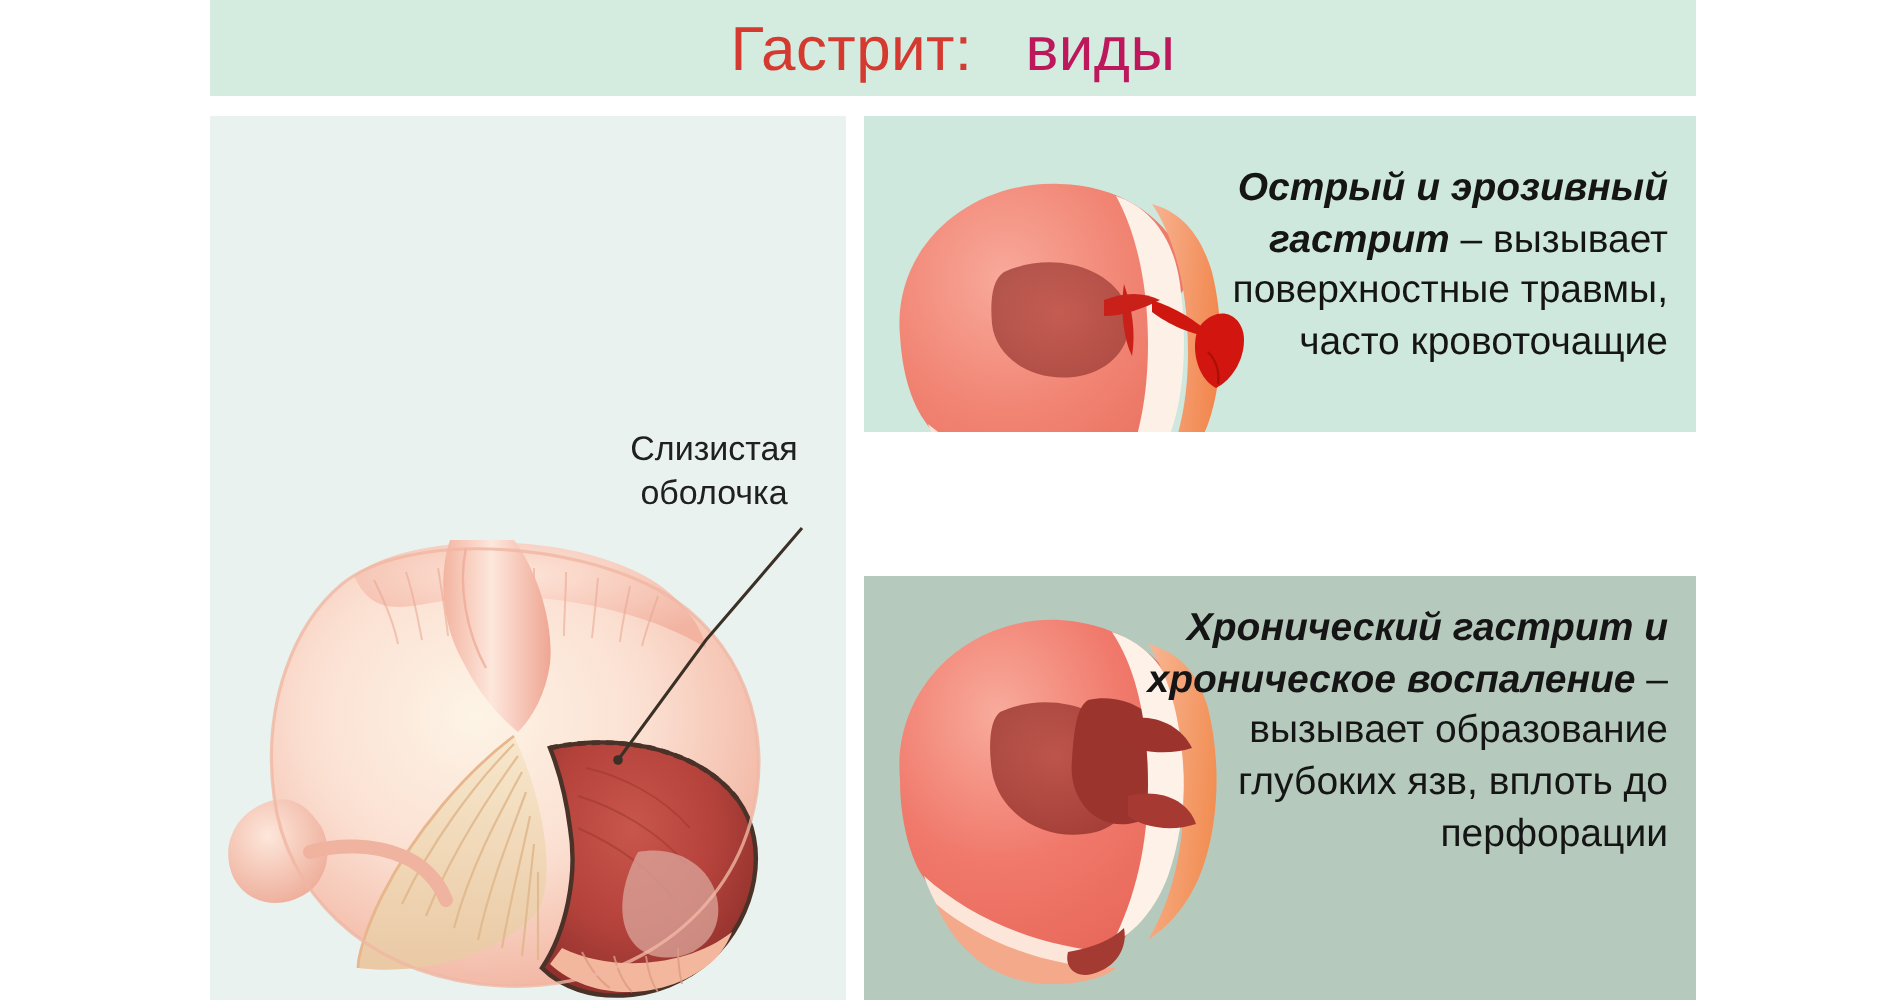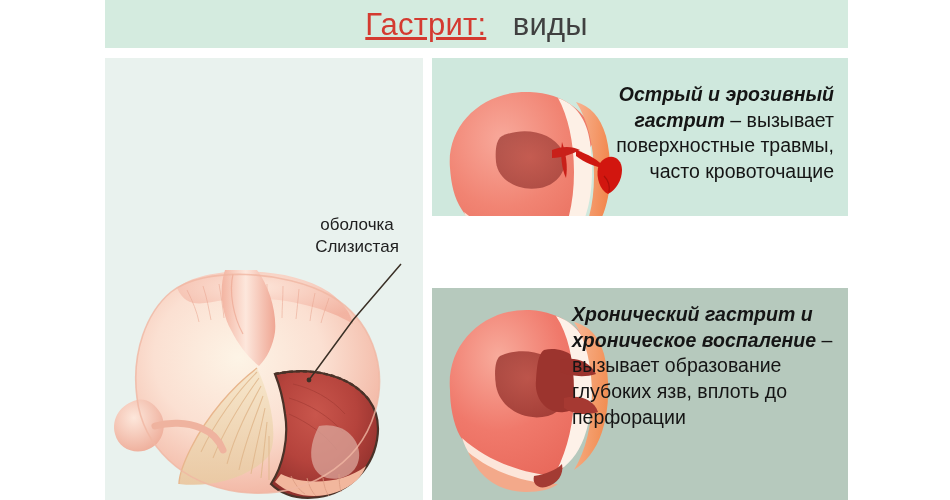--- a/index.html
+++ b/index.html
@@ -27,22 +27,22 @@
     display: flex;
     align-items: center;
     justify-content: center;
   }
   #header-title {
     font-size: 31px;
     letter-spacing: 0.2px;
     white-space: nowrap;
     line-height: 1;
   }
-  #header-title .t-red   { color: #d43a30; text-decoration: underline; }
-  #header-title .t-green { color: #404040; }
+  #header-title .t-red   { color: #d43a30; }
+  #header-title .t-green { color: #be185d; }
 
   
   .panel { position: absolute; overflow: hidden; }
 
   #panel-definition {
     left: 105px;
     top: 58px;
     width: 318px;
     height: 442px;
     background: #e9f2ee;
@@ -85,21 +85,21 @@
     right: 14px;
     top: 24px;
     width: 258px;
     text-align: right;
   }
 
   #chronic-text {
     right: 14px;
     top: 14px;
     width: 262px;
-    text-align: left;
+    text-align: right;
   }
 
   
   #mucosa-label {
     position: absolute;
     left: 196px;
     top: 156px;
     width: 112px;
     text-align: center;
     color: #202020;
@@ -255,22 +255,22 @@
              C196 274 252 240 268 186 C282 138 262 92 224 70
              C178 44 96 40 64 66 Z" fill="none" stroke="#f0b6a3" stroke-width="1.6" opacity="0.8"></path>
   </svg>
 
   <svg id="mucosa-pointer" viewBox="0 0 190 160">
     <path d="M176 36 L128 92 L84 152" fill="none" stroke="#3a3026" stroke-width="1.5"></path>
     <circle cx="84" cy="152" r="2.4" fill="#3a3026"></circle>
   </svg>
 
   <div id="mucosa-label">
+    <div>Слизистая</div>
     <div>оболочка</div>
-    <div>Слизистая</div>
   </div>
 </div>
 
 <div class="panel" id="panel-acute">
 
   <svg class="illus" id="acute-illustration" viewBox="0 0 190 182">
     <defs>
       <radialGradient id="aSurf" cx="36%" cy="30%" r="78%">
         <stop offset="0%" stop-color="#f8a99b"></stop>
         <stop offset="55%" stop-color="#f18473"></stop>

